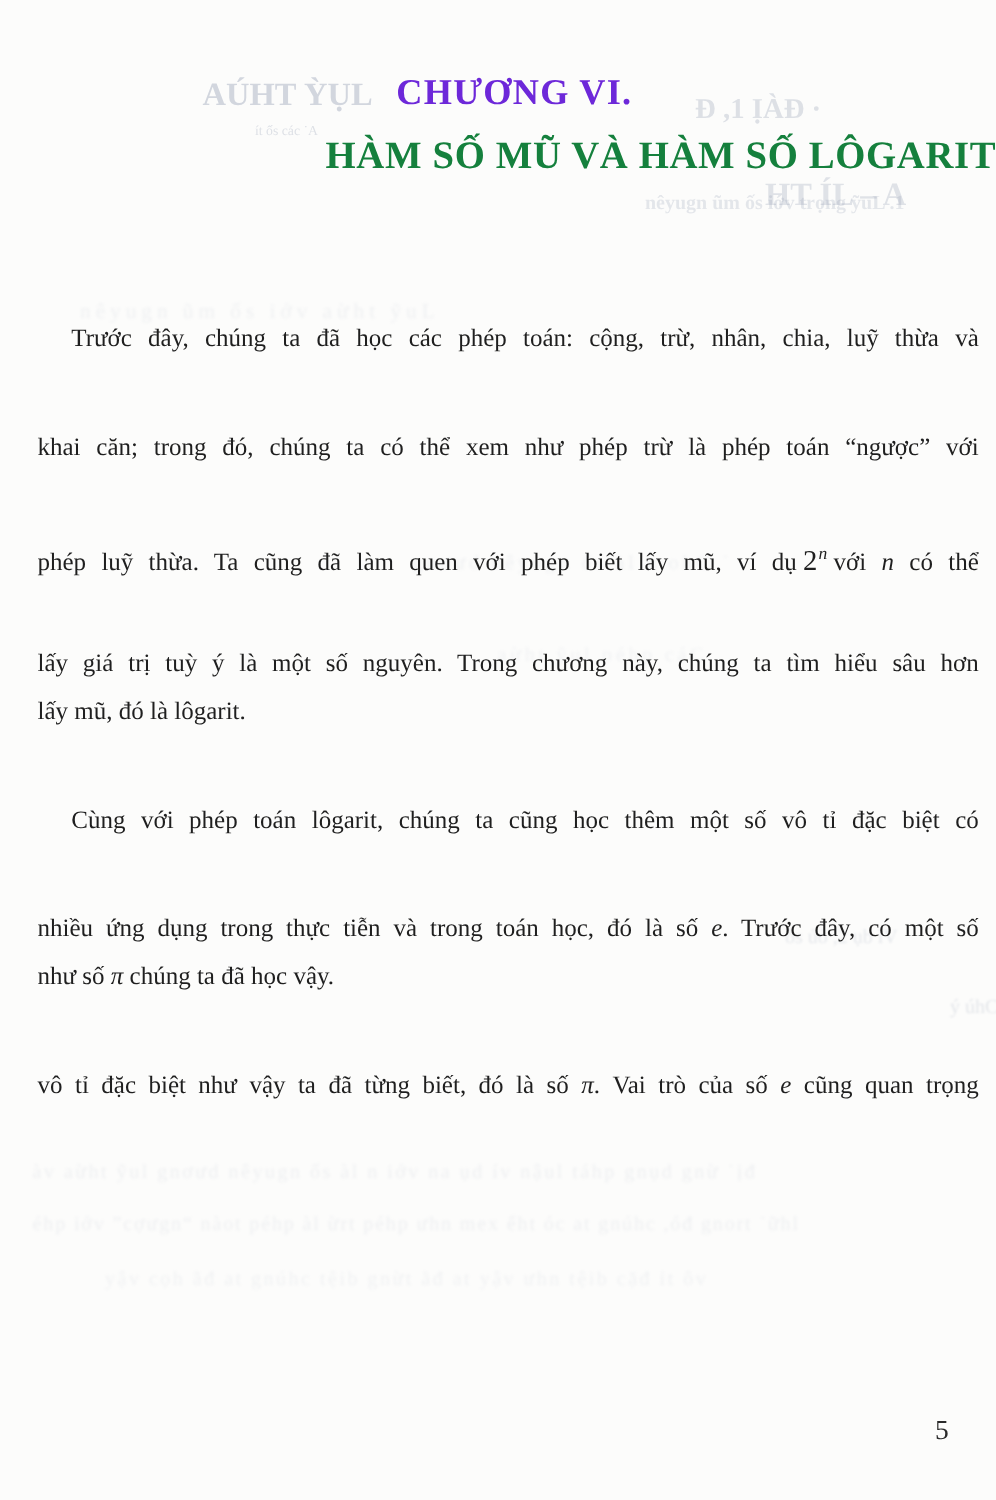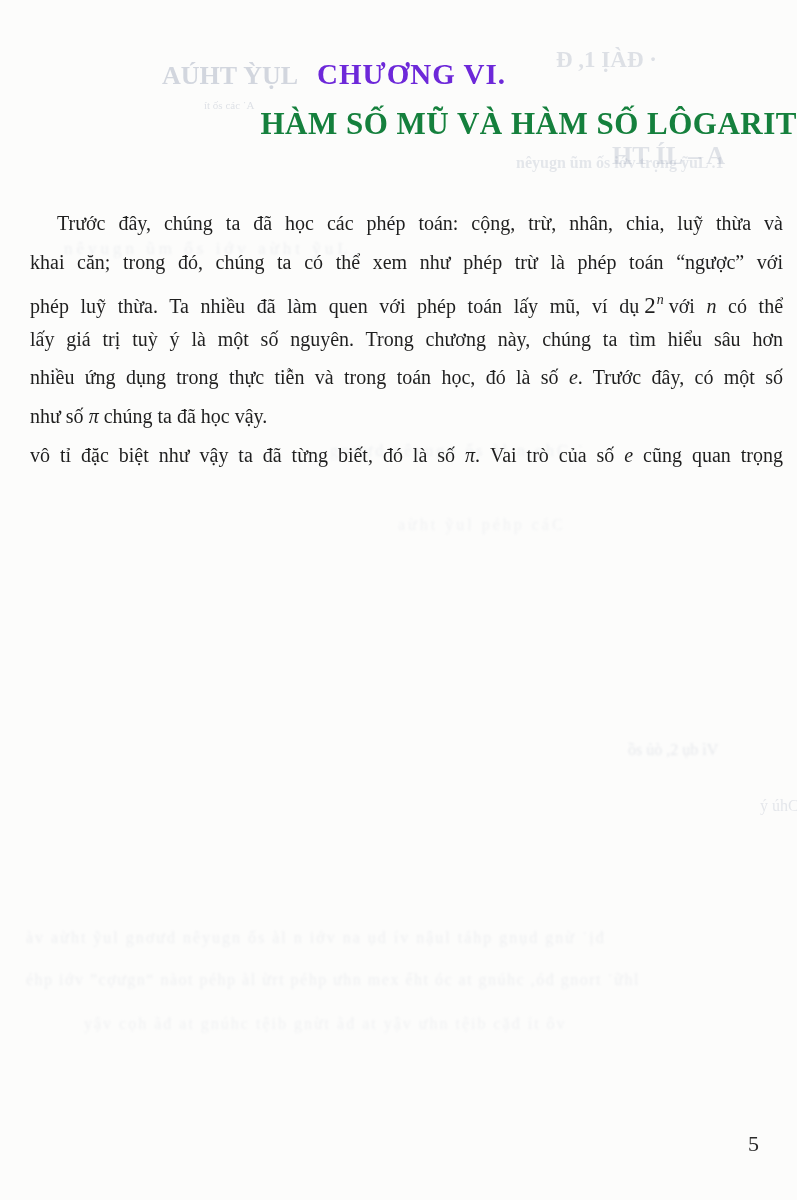--- a/index.html
+++ b/index.html
@@ -49,21 +49,21 @@
   }
   .para { margin: 0; }
   .tline {
     text-align: justify;
     text-align-last: justify;
     -moz-text-align-last: justify;
     height: 38.6px;
     overflow: visible;
     white-space: nowrap;
   }
-  .tline.justified { white-space: normal; }
+  .tline.justified { white-space: normal; margin-top: 48px; }
   .tline.last { text-align-last: left; -moz-text-align-last: left; white-space: nowrap; }
   .tline.indent { text-indent: 27px; }
   .it { font-style: italic; }
   .math { font-size: 23px; margin: 0 1px 0 5px; }
   .sup {
     font-style: italic; font-size: 14px;
     vertical-align: 9px; margin-right: 5px;
   }
   
   .page-number {
@@ -73,21 +73,21 @@
     z-index: 2;
   }
 </style>
 </head>
 <body>
 
 <div class="page">
 
   <div class="ghost-layer">
       <div class="ghost" style="left: 162px; top: 61px; font-size: 26px; opacity: 0.38; font-weight: bold; filter: blur(0.5px);">AÚHT ỲỤL</div>
-      <div class="ghost" style="left: 556px; top: 47px; font-size: 23px; opacity: 0.28; font-weight: bold; filter: blur(0.5px);">Đ ,1 ỊÀĐ ·</div>
+      <div class="ghost" style="left: 556px; top: 74px; font-size: 23px; opacity: 0.28; font-weight: bold; filter: blur(0.5px);">Đ ,1 ỊÀĐ ·</div>
       <div class="ghost" style="left: 204px; top: 99px; font-size: 11px; opacity: 0.28; filter: blur(0.4px);">ít ốs các ˙A</div>
       <div class="ghost" style="left: 612px; top: 141px; font-size: 26px; opacity: 0.26; font-weight: bold; filter: blur(0.5px);">HT ÍL – A</div>
       <div class="ghost" style="left: 516px; top: 154px; font-size: 16px; opacity: 0.22; font-weight: bold; filter: blur(0.6px);">nêyugn ũm ốs iớv trọng ỹuL .1</div>
       <div class="ghost" style="left: 64px; top: 239px; font-size: 17px; opacity: 0.12; filter: blur(1.2px); letter-spacing: 4px;">nêyugn ũm ốs iớv aừht ỹuL</div>
       <div class="ghost" style="left: 330px; top: 442px; font-size: 16px; opacity: 0.12; filter: blur(1.2px); letter-spacing: 3px;">gnơưd nêyugn ốs àl n ohC ˙</div>
       <div class="ghost" style="left: 398px; top: 516px; font-size: 16px; opacity: 0.1; filter: blur(1.3px); letter-spacing: 3px;">aừht ỹul péhp cáC</div>
       <div class="ghost" style="left: 628px; top: 741px; font-size: 16px; opacity: 0.2; filter: blur(0.8px);">ồs ủò ,2 ụb ìV</div>
       <div class="ghost" style="left: 740px; top: 797px; font-size: 16px; opacity: 0.22; filter: blur(0.7px); margin-left: 20px;">ý úhC</div>
       <div class="ghost" style="left: 26px; top: 929px; font-size: 16px; opacity: 0.13; filter: blur(1.1px); letter-spacing: 2px;">àv aừht ỹul gnơưd nêyugn ốs àl n iớv na ụd ív nậul táhp gnụd gnừ ˙ịđ</div>
       <div class="ghost" style="left: 26px; top: 971px; font-size: 16px; opacity: 0.13; filter: blur(1.1px); letter-spacing: 1.5px;">éhp iớv ”cợưgn“ nàot péhp àl ừrt péhp ưhn mex ểht óc at gnúhc ,óđ gnort ˙ữhl</div>
@@ -96,24 +96,26 @@
 
   <div class="titles">
     <h1 class="title1">CHƯƠNG VI.</h1>
     <h2 class="title2">HÀM SỐ MŨ VÀ HÀM SỐ LÔGARIT</h2>
   </div>
 
   <div class="body-text">
       <div class="para">
         <div class="tline justified indent"><span>Trước đây, chúng ta đã học các phép toán: cộng, trừ, nhân, chia, luỹ thừa và</span></div>
         <div class="tline justified"><span>khai căn; trong đó, chúng ta có thể xem như phép trừ là phép toán “ngược” với</span></div>
-        <div class="tline justified"><span>phép luỹ thừa. Ta nhiều đã làm quen với phép toán lấy mũ, ví dụ</span><span class="math">2</span><span class="sup">n</span><span>với </span><span class="it">n</span><span> có thể</span></div>
+        <div class="tline justified"><span>phép luỹ thừa. Ta cũng đã làm quen với phép biết lấy mũ, ví dụ</span><span class="math">2</span><span class="sup">n</span><span>với </span><span class="it">n</span><span> có thể</span></div>
         <div class="tline justified"><span>lấy giá trị tuỳ ý là một số nguyên. Trong chương này, chúng ta tìm hiểu sâu hơn</span></div>
+        <div class="tline last"><span>lấy mũ, đó là lôgarit.</span></div>
       </div>
       <div class="para">
+        <div class="tline justified indent"><span>Cùng với phép toán lôgarit, chúng ta cũng học thêm một số vô tỉ đặc biệt có</span></div>
         <div class="tline justified"><span>nhiều ứng dụng trong thực tiễn và trong toán học, đó là số </span><span class="it">e</span><span>. Trước đây, có một số</span></div>
         <div class="tline last"><span>như số </span><span class="it">π</span><span> chúng ta đã học vậy.</span></div>
         <div class="tline justified"><span>vô tỉ đặc biệt như vậy ta đã từng biết, đó là số </span><span class="it">π</span><span>. Vai trò của số </span><span class="it">e</span><span> cũng quan trọng</span></div>
       </div>
     </div>
 
   <div class="page-number">5</div>
 
 </div>
 

